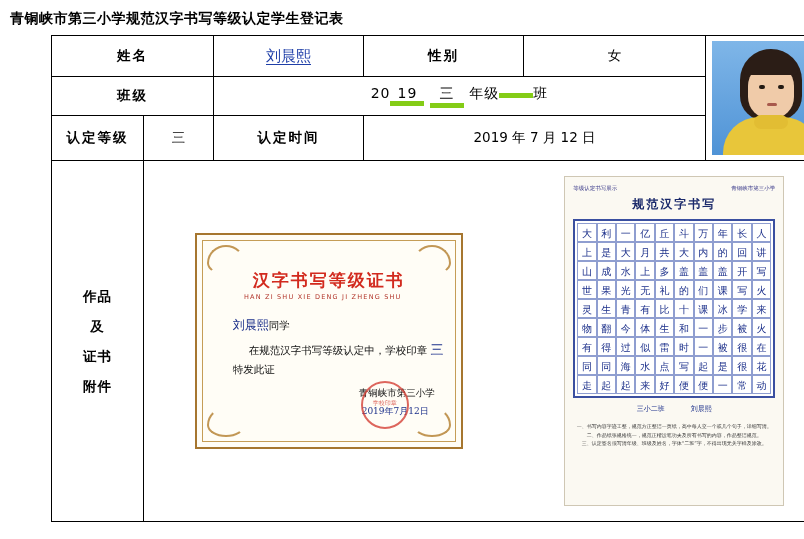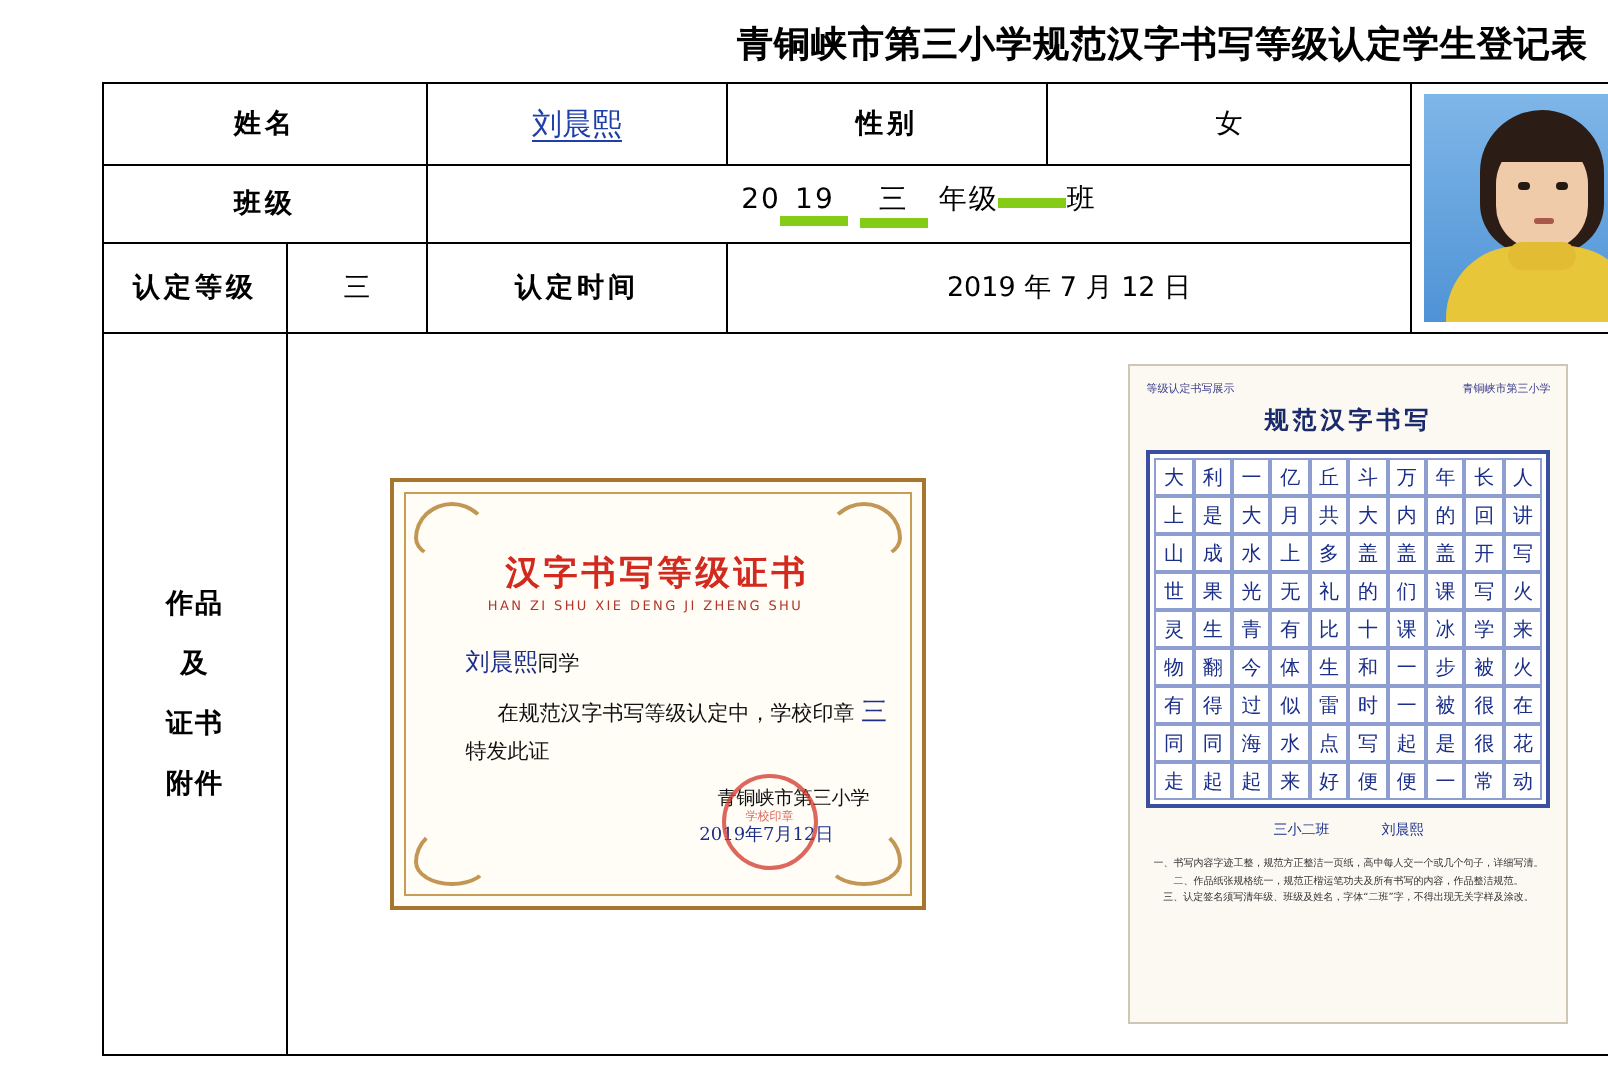--- a/index.html
+++ b/index.html
@@ -15,22 +15,22 @@
     overflow: hidden;
   }
   .page {
     position: relative;
     width: 804px;
     height: 539px;
     box-sizing: border-box;
     padding: 6px 10px 0 10px;
   }
   .doc-title {
-    text-align: right;
-    font-size: 18px;
+    text-align: left;
+    font-size: 14px;
     font-weight: bold;
     letter-spacing: 0.5px;
     margin: 4px 0 7px 0;
     font-family: "DejaVu Sans", "Liberation Sans", sans-serif;
   }
   table.form {
     width: 784px;
     border-collapse: collapse;
     table-layout: fixed;
     margin-left: 41px;
@@ -223,21 +223,21 @@
     font-family: "DejaVu Serif", "Liberation Serif", serif;
     font-size: 10.5px;
     color: #111;
   }
   .cert-name-line { left: 36px; top: 82px; }
   .cert-name-line .nm { color: #1b2f8a; font-size: 12px; }
   .cert-body-line { left: 52px; top: 106px; }
   .cert-body-line .lvl { color: #1b2f8a; font-size: 13px; }
   .cert-this { left: 36px; top: 128px; }
   .cert-org { right: 26px; top: 152px; font-size: 9.5px; color: #111; }
-  .cert-date { right: 44px; top: 170px; font-size: 9px; color: #1b2f8a; }
+  .cert-date { right: 32px; top: 170px; font-size: 9px; color: #1b2f8a; }
   .cert-seal {
     position: absolute;
     right: 52px;
     top: 146px;
     width: 44px;
     height: 44px;
     border: 2px solid #d2342a;
     border-radius: 50%;
     color: #d2342a;
     font-size: 6px;

